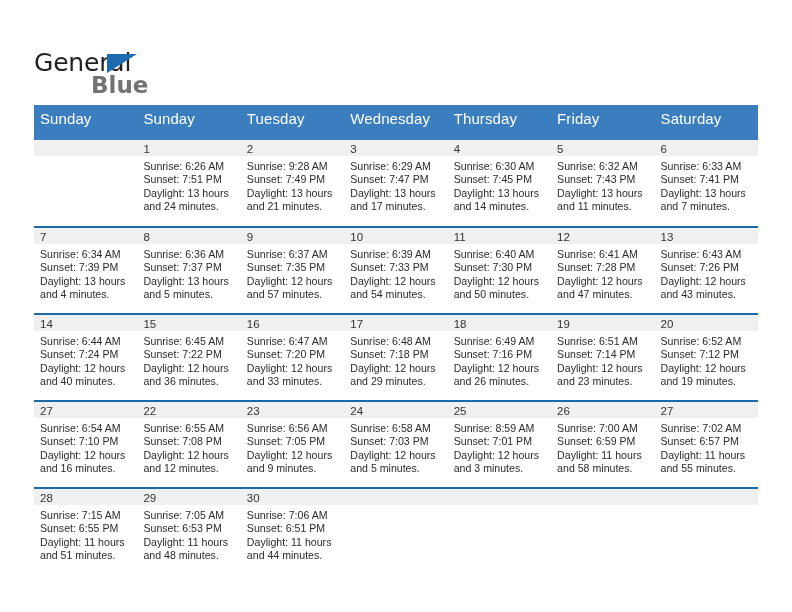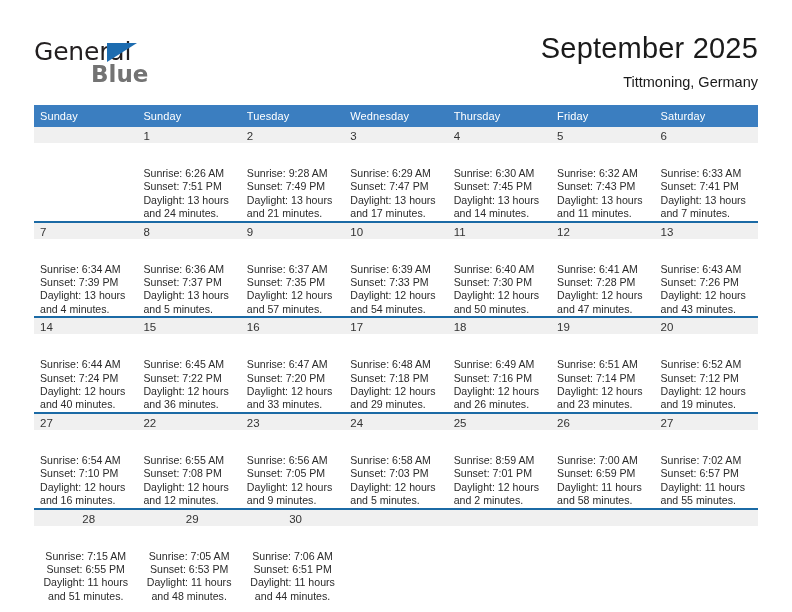--- a/index.html
+++ b/index.html
@@ -25,21 +25,21 @@
   .header {
     position: absolute;
     left: 34px;
     top: 30px;
     right: 34px;
     height: 68px;
   }
   .brand {
     position: absolute;
     left: 0;
-    top: 9px;
+    top: 20px;
     width: 200px;
     height: 56px;
   }
   .brand-general {
     position: absolute;
     left: 0;
     top: 0;
     font-size: 25px;
     letter-spacing: -0.2px;
     color: #231f20;
@@ -99,24 +99,24 @@
   table.cal {
     border-collapse: collapse;
     table-layout: fixed;
     width: 724px;
   }
   table.cal col { width: 103.43px; }
 
   thead th {
     background: #3b7ec0;
     color: #ffffff;
-    font-size: 11px;
+    font-size: 15px;
     font-weight: 400;
     text-align: left;
-    padding: 5px 0 5px 6px;
+    padding: 5px 0 13px 6px;
     height: 19px;
     box-sizing: border-box;
     vertical-align: middle;
     letter-spacing: 0.1px;
   }
 
   tbody td {
     vertical-align: top;
     padding: 0;
     height: 87px;
@@ -125,41 +125,39 @@
     background: #ffffff;
   }
   tbody tr:first-child td {
     border-top: none;
   }
   tbody td.empty {
     border-top: 2px solid #1b6aa5;
   }
   tbody tr:last-child td {
     height: 90px;
-    text-align: center;
   }
 
   .daynum {
     background: #f0f0f0;
     height: 16px;
     line-height: 16px;
     padding: 1px 0 1px 6px;
     font-size: 11.5px;
     color: #333333;
     box-sizing: border-box;
   }
   .daynum.blank {
     color: transparent;
   }
   .details {
     padding: 4px 6px 0 6px;
     font-size: 10.6px;
     line-height: 13.4px;
     color: #2b2b2b;
-    margin-top: 20px;
   }
   .details div {
     white-space: nowrap;
   }
   .details .dl {
     white-space: normal;
   }
 </style>
 </head>
 <body>
@@ -167,24 +165,20 @@
 <div class="page">
 
   <div class="header">
 
     <div class="brand">
       <span class="brand-general">General</span>
       <span class="brand-triangle"></span>
       <span class="brand-blue">Blue</span>
     </div>
 
-    <div class="title-block">
-      <div class="cal-title">September 2025</div>
-      <div class="cal-subtitle">Tittmoning, Germany</div>
-    </div>
 
   </div>
 
   <div class="calendar">
     <table class="cal">
       <colgroup>
         <col>
           <col>
           <col>
           <col>
@@ -430,21 +424,21 @@
                 <div class="dl">Daylight: 12 hours</div>
                 <div class="dl">and 5 minutes.</div>
               </div>
             </td>
             <td>
               <div class="daynum">25</div>
               <div class="details">
                 <div>Sunrise: 8:59 AM</div>
                 <div>Sunset: 7:01 PM</div>
                 <div class="dl">Daylight: 12 hours</div>
-                <div class="dl">and 2 minutes.</div>
+                <div class="dl">and 3 minutes.</div>
               </div>
             </td>
             <td>
               <div class="daynum">26</div>
               <div class="details">
                 <div>Sunrise: 7:00 AM</div>
                 <div>Sunset: 6:59 PM</div>
                 <div class="dl">Daylight: 11 hours</div>
                 <div class="dl">and 58 minutes.</div>
               </div>

